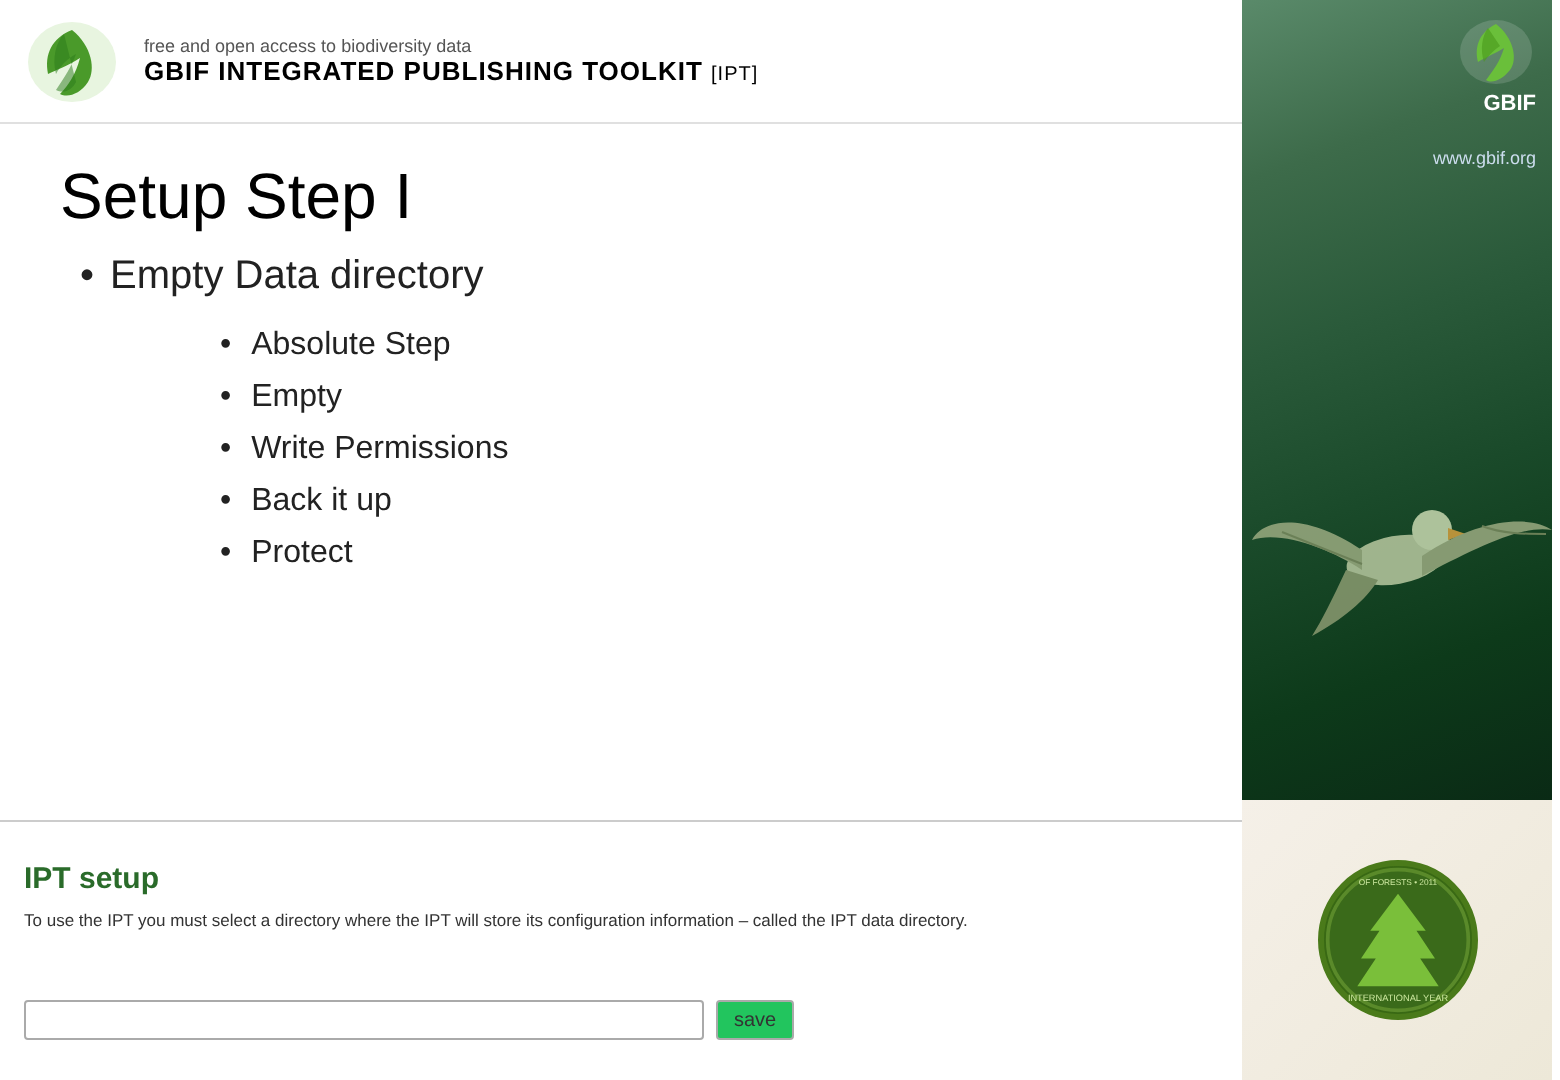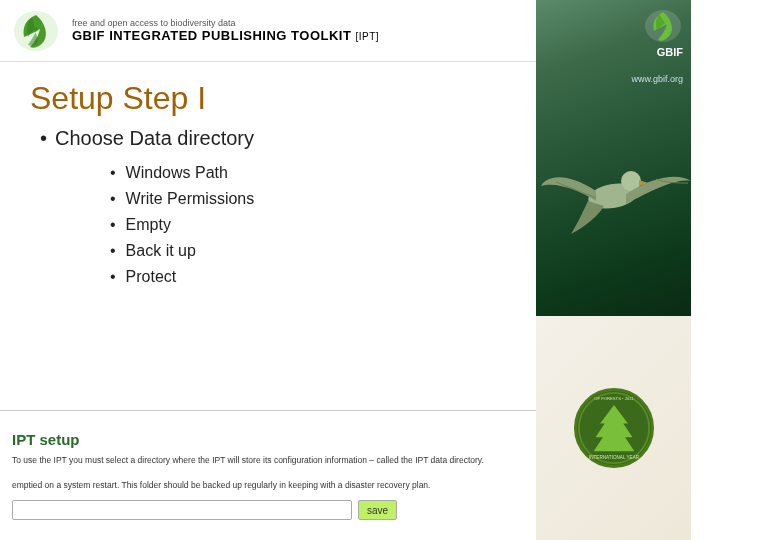--- a/index.html
+++ b/index.html
@@ -7,21 +7,21 @@
     body {
       width: 780px;
       height: 540px;
       overflow: hidden;
       font-family: Arial, sans-serif;
       background: #fff;
       display: flex;
     }
 
     .main-content {
-      width: 536px;
+      width: 621px;
       height: 540px;
       display: flex;
       flex-direction: column;
       background: #fff;
     }
 
     
     .header {
       display: flex;
       align-items: center;
@@ -58,21 +58,21 @@
     .slide-area {
       flex: 1;
       padding: 18px 30px 12px 30px;
       display: flex;
       flex-direction: column;
     }
 
     .setup-title {
       font-size: 32px;
       font-weight: normal;
-      color: #a16207;
+      color: #000000;
       margin-bottom: 10px;
     }
 
     .choose-directory {
       font-size: 20px;
       color: #222;
       margin-left: 10px;
       margin-bottom: 14px;
     }
 
@@ -129,38 +129,38 @@
       border: 1px solid #aaa;
       border-radius: 2px;
       font-size: 10px;
       padding: 2px 4px;
     }
 
     .ipt-save-btn {
       height: 20px;
       padding: 0 8px;
       font-size: 10px;
-      background: #bef264;
+      background: #22c55e;
       border: 1px solid #aaa;
       border-radius: 2px;
       cursor: pointer;
       color: #333;
     }
 
     
     .right-sidebar {
       width: 155px;
       height: 540px;
       display: flex;
       flex-direction: column;
     }
 
     .bird-panel {
       width: 155px;
-      height: 316px;
+      height: 400px;
       background: linear-gradient(160deg, #5a8a6a 0%, #3d6b4a 20%, #2a5a3a 40%, #1a4a2a 60%, #0d3a1a 80%, #0a2a15 100%);
       position: relative;
       display: flex;
       flex-direction: column;
       padding: 8px;
     }
 
     .gbif-badge {
       display: flex;
       flex-direction: column;
@@ -236,47 +236,47 @@
       <span class="header-title">
         <span>GBIF INTEGRATED PUBLISHING TOOLKIT</span>
         <span style="font-weight:normal;font-size:10px;">[IPT]</span>
       </span>
     </div>
   </div>
 
   <div class="slide-area">
     <div class="setup-title">Setup Step I</div>
     <div class="choose-directory">
-      <span style="margin-right:8px;">•</span><span>Choose Data directory</span>
+      <span style="margin-right:8px;">•</span><span>Empty Data directory</span>
     </div>
     <ul class="sub-bullets">
       <li>
-          <span>Windows Path</span>
+          <span>Absolute Step</span>
+        </li>
+      <li>
+          <span>Empty</span>
         </li>
       <li>
           <span>Write Permissions</span>
-        </li>
-      <li>
-          <span>Empty</span>
         </li>
       <li>
           <span>Back it up</span>
         </li>
       <li>
           <span>Protect</span>
         </li>
     </ul>
   </div>
 
   <div class="bottom-section">
     <div class="ipt-setup-title">IPT setup</div>
     <div class="ipt-setup-text">
       <span>To use the IPT you must select a directory where the IPT will store its configuration information – called the IPT data directory.</span><br>
       <br>
-      <span>emptied on a system restart. This folder should be backed up regularly in keeping with a disaster recovery plan.</span><br>
+      <br>
     </div>
     <div class="ipt-input-row">
       <input class="ipt-input" type="text" style="">
       <button class="ipt-save-btn">save</button>
     </div>
   </div>
 
 </div>
 
 <div class="right-sidebar">

